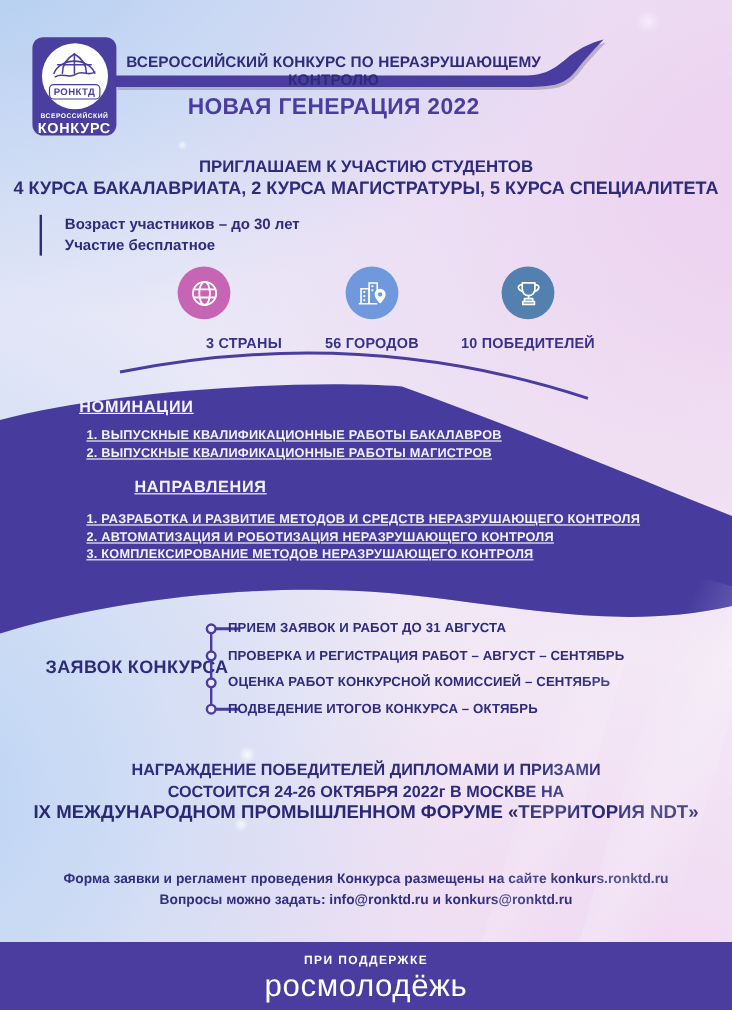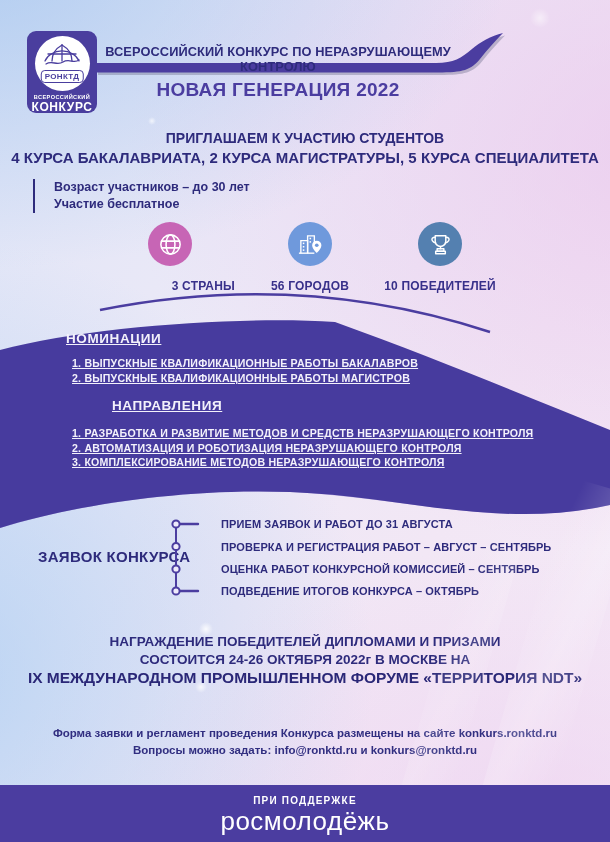--- a/index.html
+++ b/index.html
@@ -45,21 +45,21 @@
   
   .stat{top:222px;width:130px;text-align:center;}
   .bubble{width:44px;height:44px;border-radius:50%;margin:0 auto;display:flex;align-items:center;justify-content:center;}
   .stat-label{margin-top:13px;font-size:12px;font-weight:bold;color:#38308a;letter-spacing:.2px;}
   
   .on-purple{color:#f3f1fb;font-weight:bold;text-decoration:underline;}
   .sec-title{font-size:13.5px;letter-spacing:.6px;}
   .sec-item{font-size:10.6px;line-height:15px;letter-spacing:.2px;}
   
   .stages-title{left:38px;top:548px;font-size:15px;letter-spacing:.3px;}
-  .step{left:221px;font-size:11px;letter-spacing:.1px;white-space:nowrap;}
+  .step{left:190px;font-size:11px;letter-spacing:.1px;white-space:nowrap;}
   
   .award1{left:0;top:634px;width:610px;font-size:13.5px;}
   .award2{left:0;top:652px;width:610px;font-size:13.5px;}
   .award3{left:0;top:669px;width:610px;font-size:15.5px;color:#2a2777;}
   
   .contact{left:0;width:610px;font-size:11.5px;color:#312e80;}
   
   .footer-band{left:0;top:785px;width:610px;height:57px;background:#4b3da0;}
   .footer-support{position:absolute;left:0;top:10px;width:610px;text-align:center;color:#fff;
     font-size:10px;font-weight:bold;letter-spacing:1.2px;}

